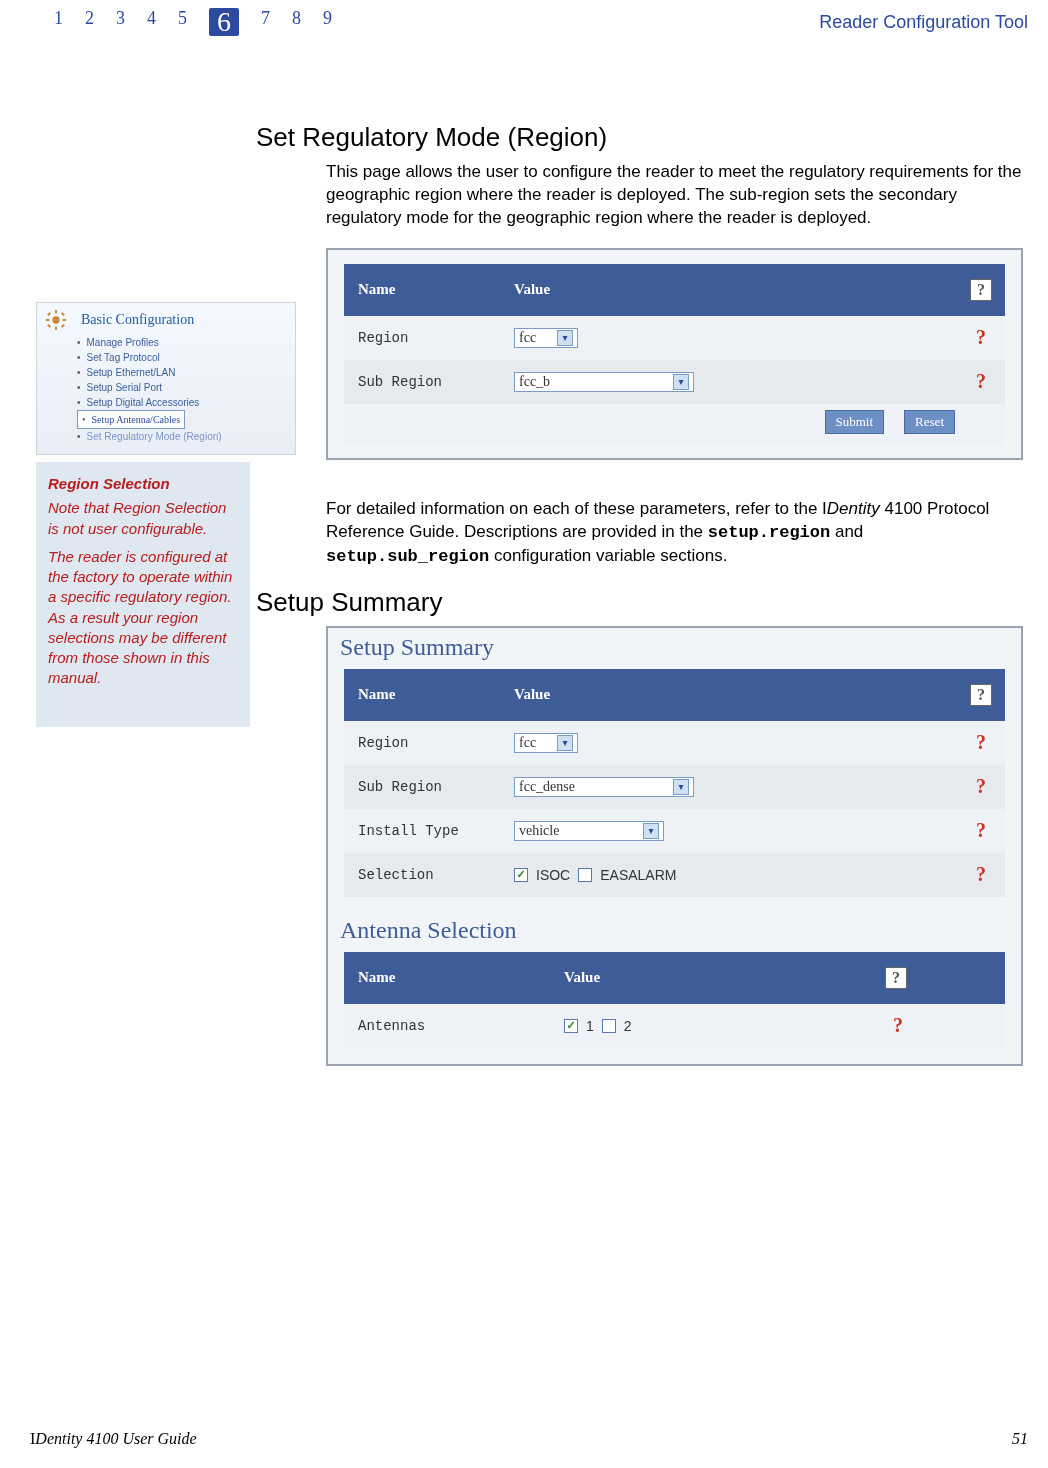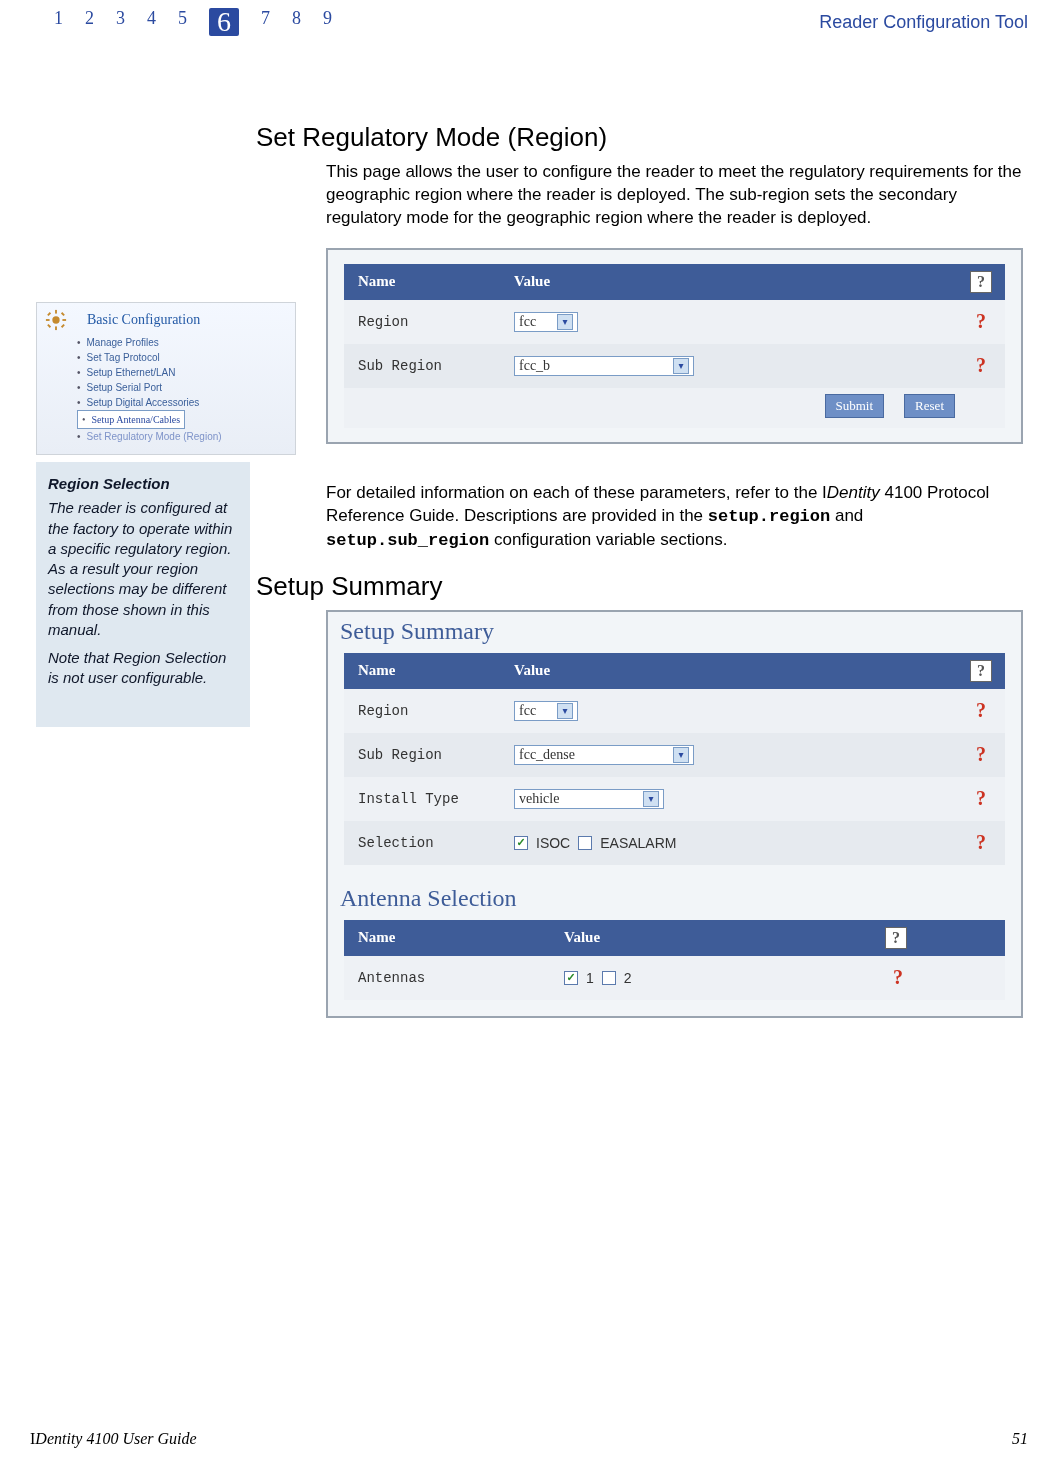--- a/index.html
+++ b/index.html
@@ -47,49 +47,49 @@
   
   .basic-config {
     position: absolute;
     left: 0; top: 190px;
     width: 260px;
     border: 1px solid #cfd4da;
     background: linear-gradient(#f4f8ff,#e9eef6);
     font-size: 11px;
     padding: 6px 8px 10px 8px;
   }
-  .basic-config .bc-head { display: flex; align-items: center; gap: 20px; color: #245aa6; font-size: 14px; font-family: "Trebuchet MS"; margin-bottom: 4px;}
+  .basic-config .bc-head { display: flex; align-items: center; gap: 14px; color: #245aa6; font-size: 14px; font-family: "Trebuchet MS"; margin-bottom: 4px;}
   .bc-gear { width: 22px; height: 22px; }
   .bc-gear svg { width: 100%; height: 100%; }
   .basic-config ul { list-style: none; margin: 0; padding-left: 32px; }
   .basic-config li { color: #3a5f9a; font-size: 10px; line-height: 1.5; }
   .basic-config li::before { content: "•"; color: #556; margin-right: 6px; }
   .basic-config li.sel { color: #2b4aa0; }
   .basic-config li.last { color: #7e93c9; }
 
   
   .note-box {
     position: absolute;
     left: 0; top: 350px;
     width: 214px;
     background: #dfe8f0;
     padding: 12px 12px 30px 12px;
     font-family: "Trebuchet MS", sans-serif;
     font-size: 15px;
     font-style: italic;
-    color: #0f172a;
+    color: #b91c1c;
     line-height: 1.35;
   }
   .note-box .nb-title { font-weight: bold; font-style: italic; margin-bottom: 4px; }
   .note-box p { margin: 0 0 8px 0; }
 
   
   .panel { margin-left: 270px; margin-right: 5px; border: 2px solid #9aa4b0; background: #f2f5f8; margin-bottom: 38px; }
   .panel-inner { padding: 14px 16px; }
-  .tbl-head { background: #3e5c98; color: #fff; display: flex; align-items: center; font-family: Verdana; font-size: 15px; height: 36px; }
+  .tbl-head { background: #3e5c98; color: #fff; display: flex; align-items: center; font-family: Verdana; font-size: 15px; height: 52px; }
   .th-name { flex: 0 0 170px; padding-left: 14px; font-weight: bold;}
   .th-value { flex: 1; font-weight: bold;}
   .th-help { flex: 0 0 48px; text-align: center; }
   .help-sq { display:inline-flex; width:22px; height:22px; background:#fff; align-items:center; justify-content:center; color:#555; font-weight:bold; border:1px solid #666; font-size:16px; }
   .row { display:flex; align-items:center; background:#eef1f5; height:44px; font-size:14px; color:#333; }
   .row.alt { background:#e6eaef; }
   .rc-name { flex:0 0 170px; padding-left:14px; font-family: Liberation Mono, monospace; }
   .rc-value { flex:1; display:flex; align-items:center; gap:8px;}
   .rc-help { flex:0 0 48px; text-align:center; color:#cc3322; font-weight:bold; font-size:20px; font-family: Georgia, serif;}
   .sel { background:#fff; border:1px solid #7a9cc6; font-size:14px; font-family: Verdana; padding:1px 4px; display:inline-flex; align-items:center; }
@@ -154,22 +154,22 @@
         <li>Setup Ethernet/LAN</li>
         <li>Setup Serial Port</li>
         <li>Setup Digital Accessories</li>
         <li class="sel">Setup Antenna/Cables</li>
         <li class="last">Set Regulatory Mode (Region)</li>
       </ul>
     </div>
 
     <div class="note-box">
       <div class="nb-title">Region Selection</div>
+      <p>Note that Region Selection is not user configurable.</p>
       <p>The reader is configured at the factory to operate within a specific regulatory region. As a result your region selections may be different from those shown in this manual.</p>
-      <p>Note that Region Selection is not user configurable.</p>
     </div>
 
     <div class="panel">
       <div class="panel-inner">
         <div class="tbl-head">
           <div class="th-name">Name</div>
           <div class="th-value">Value</div>
           <div class="th-help"><span class="help-sq">?</span></div>
         </div>
         <div class="row">

